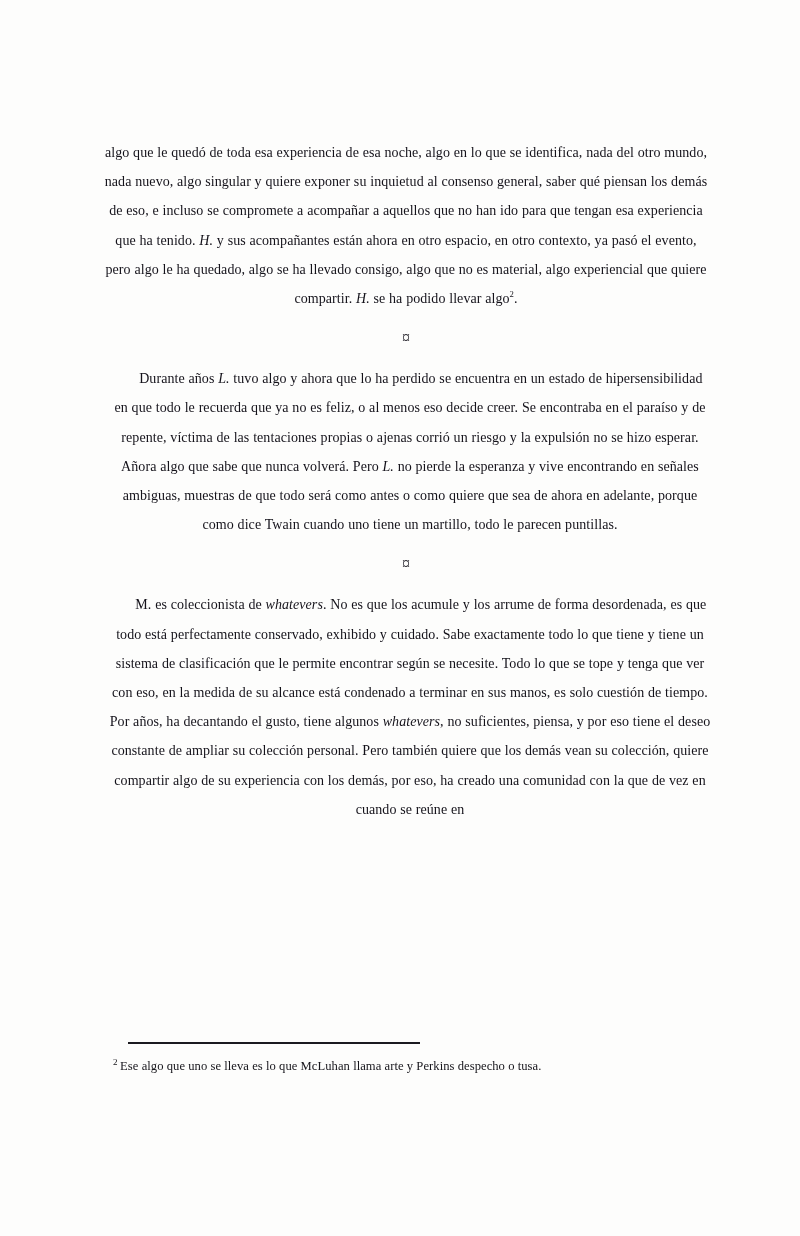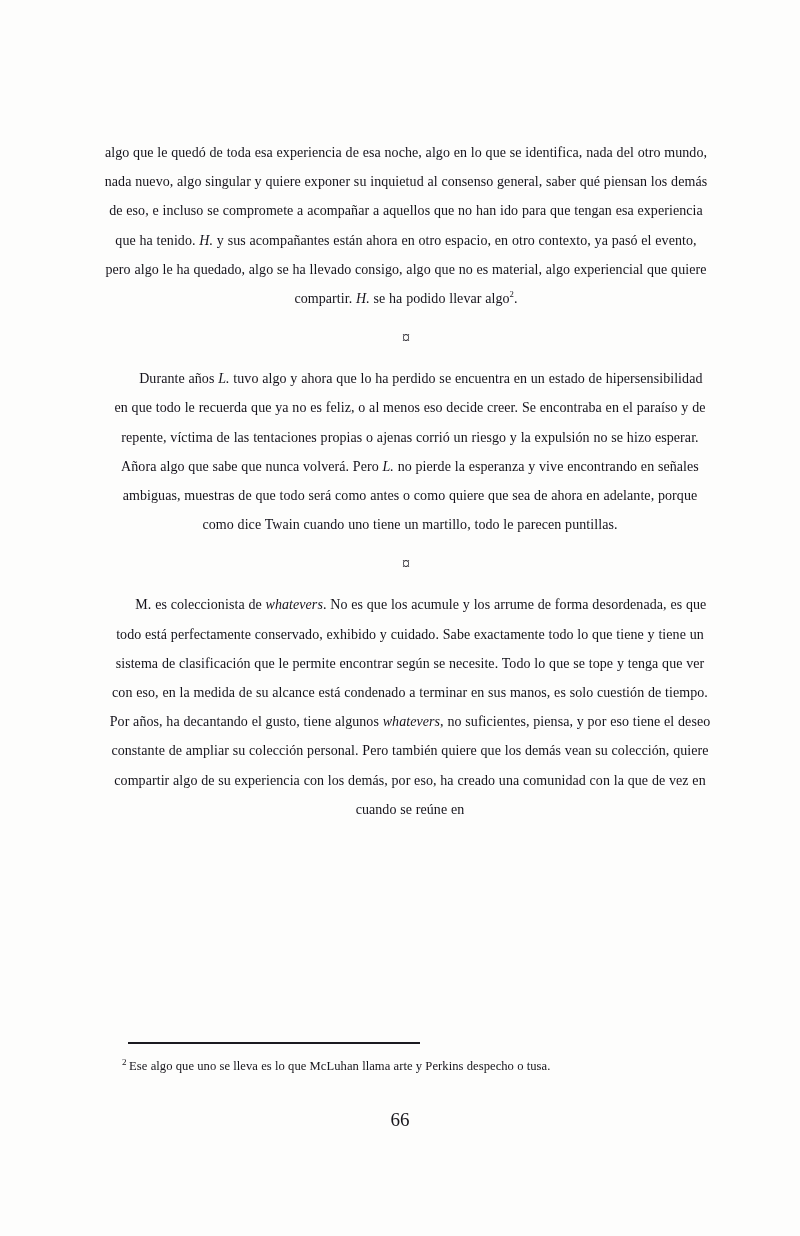--- a/index.html
+++ b/index.html
@@ -87,21 +87,21 @@
   }
 
   .footnote-rule {
     width: 292px;
     height: 0;
     border-top: 2.1px solid #1b1a20;
     margin: 0 0 0 27px;
   }
 
   .footnote {
-    margin: 14px 0 0 21px;
+    margin: 14px 0 0 12px;
     font-size: 12.6px;
     line-height: 17px;
     color: #16151b;
     letter-spacing: 0.004em;
   }
 
   .footnote .fn-marker {
     font-size: 0.72em;
     vertical-align: super;
     line-height: 0;
@@ -153,15 +153,14 @@
 
   </div>
 
   <div class="footnote-zone">
     <div class="footnote-rule"></div>
     <p class="footnote">
       <span class="fn-marker">2</span><span>Ese algo que uno se lleva es lo que McLuhan llama arte y Perkins despecho o tusa.</span>
     </p>
   </div>
 
-  <div class="folio">66</div>
 
 </div>
 
 </body></html>

